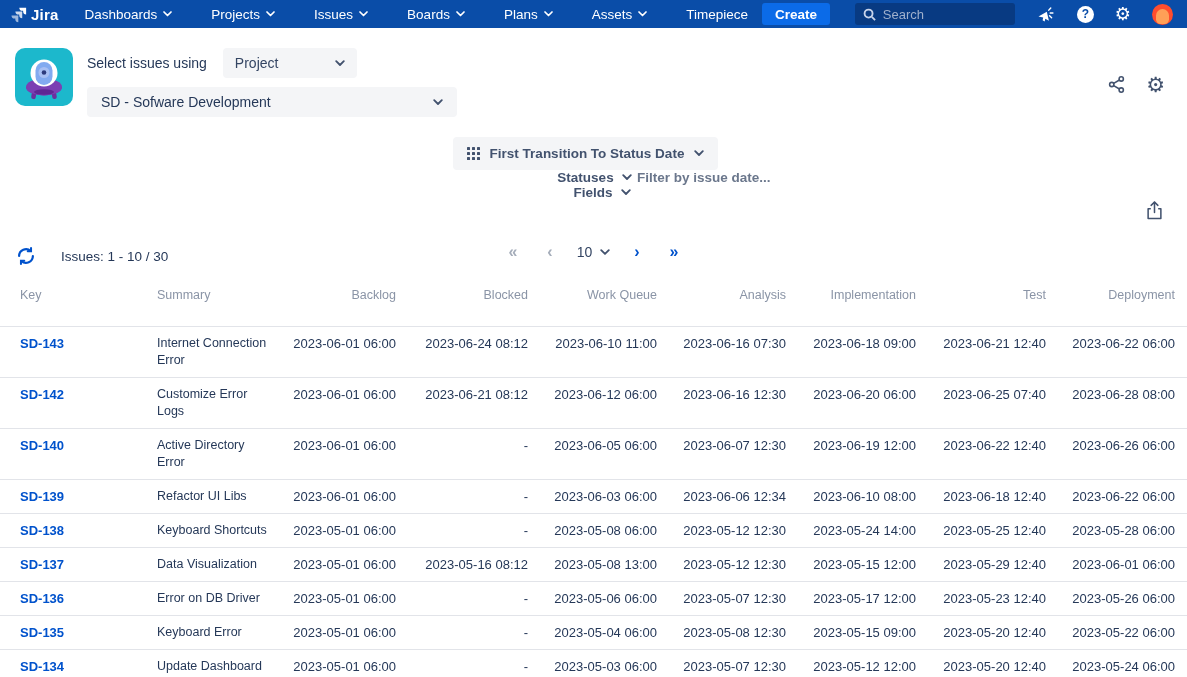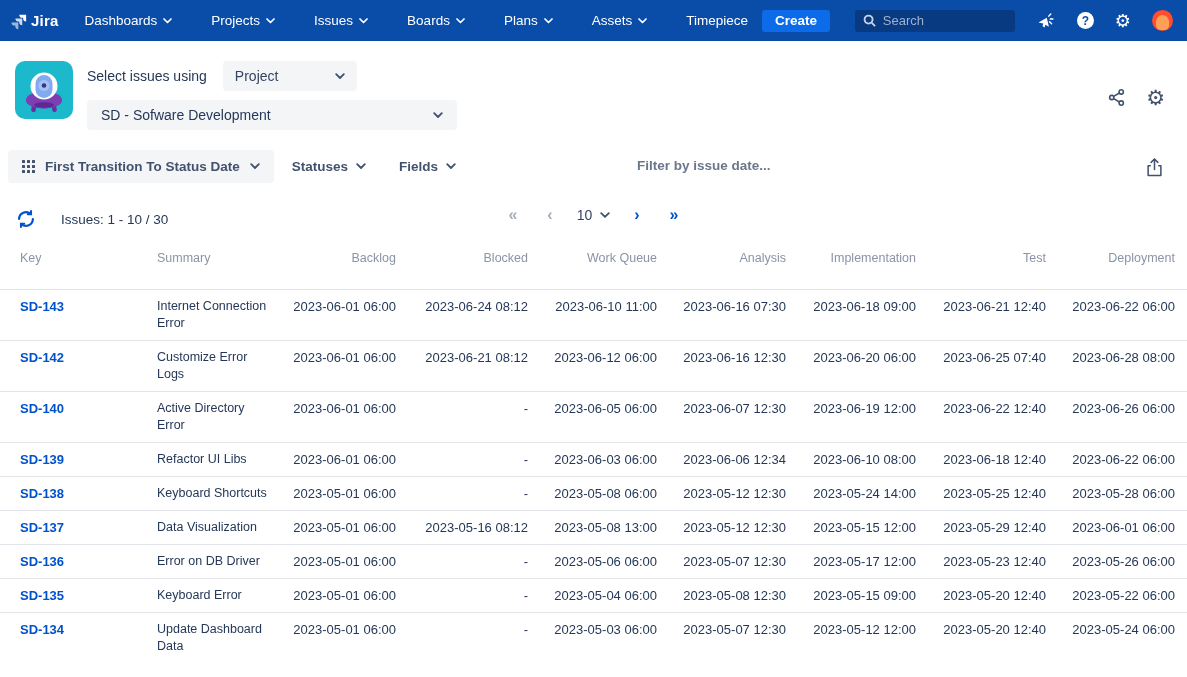--- a/index.html
+++ b/index.html
@@ -1,20 +1,20 @@
 <!DOCTYPE html>
 <html><head>
 <meta charset="utf-8">
 <style>
   * { box-sizing: border-box; margin: 0; padding: 0; }
   html,body { width:1187px; height:677px; overflow:hidden; background:#fff;
     font-family:"Liberation Sans", sans-serif; color:#172B4D; }
 
   
-  .topnav { height:41px; background:#0A4DA8; display:flex; align-items:center;
+  .topnav { height:28px; background:#0A4DA8; display:flex; align-items:center;
     padding:0 14px 0 10px; color:#fff; }
   .logo { display:flex; align-items:center; gap:3px; cursor:pointer; }
   .logo-text { font-size:15px; font-weight:bold; letter-spacing:.2px; }
   .nav-items { display:flex; align-items:center; margin-left:26px; gap:39px; }
   .nav-item { display:flex; align-items:center; gap:6px; font-size:13.5px; cursor:pointer; white-space:nowrap; }
   .chev { display:inline-flex; align-items:center; color:currentColor; }
   .create-btn { margin-left:14px; height:22px; padding:0 13px; border:none; border-radius:3px;
     background:#0B6BE8; color:#fff; font-size:13.5px; font-weight:bold; cursor:pointer;
     font-family:"Liberation Sans",sans-serif; }
   .nav-right { margin-left:auto; display:flex; align-items:center; gap:21px; }
@@ -43,21 +43,21 @@
     color:#344563; cursor:pointer; font-family:"Liberation Sans",sans-serif; }
   .dd-big { margin-top:9px; width:370px; display:flex; align-items:center; justify-content:space-between;
     background:#F4F5F7; border:none; border-radius:4px; padding:7px 14px; font-size:14px;
     color:#253858; cursor:pointer; font-family:"Liberation Sans",sans-serif; }
   .dd-chev { color:#42526E; }
   .header-actions { margin-left:auto; display:flex; align-items:center; gap:20px; height:24px;
     margin-top:24px; color:#42526E; }
   .gear-glyph-dark { font-size:21px; line-height:1; color:#42526E; cursor:pointer; }
 
   
-  .toolbar { display:flex; align-items:center; padding:14px 24px 10px 8px; position:relative; }
+  .toolbar { display:flex; align-items:center; padding:14px 24px 10px 8px; position:relative;flex-direction:column; }
   .col-picker { display:flex; align-items:center; gap:10px; background:#F4F5F7; border:none;
     border-radius:4px; padding:9px 14px; font-size:13.5px; font-weight:bold; color:#42526E;
     cursor:pointer; font-family:"Liberation Sans",sans-serif; }
   .text-dd { display:flex; align-items:center; gap:8px; background:none; border:none;
     font-size:13.5px; font-weight:bold; color:#42526E; cursor:pointer;
     font-family:"Liberation Sans",sans-serif; }
   .dd-statuses { margin-left:18px; }
   .dd-fields { margin-left:33px; }
   .filter-input { position:absolute; left:637px; top:50%; transform:translateY(-50%);
     font-size:13.5px; font-weight:bold; color:#6B778C; cursor:text; }

